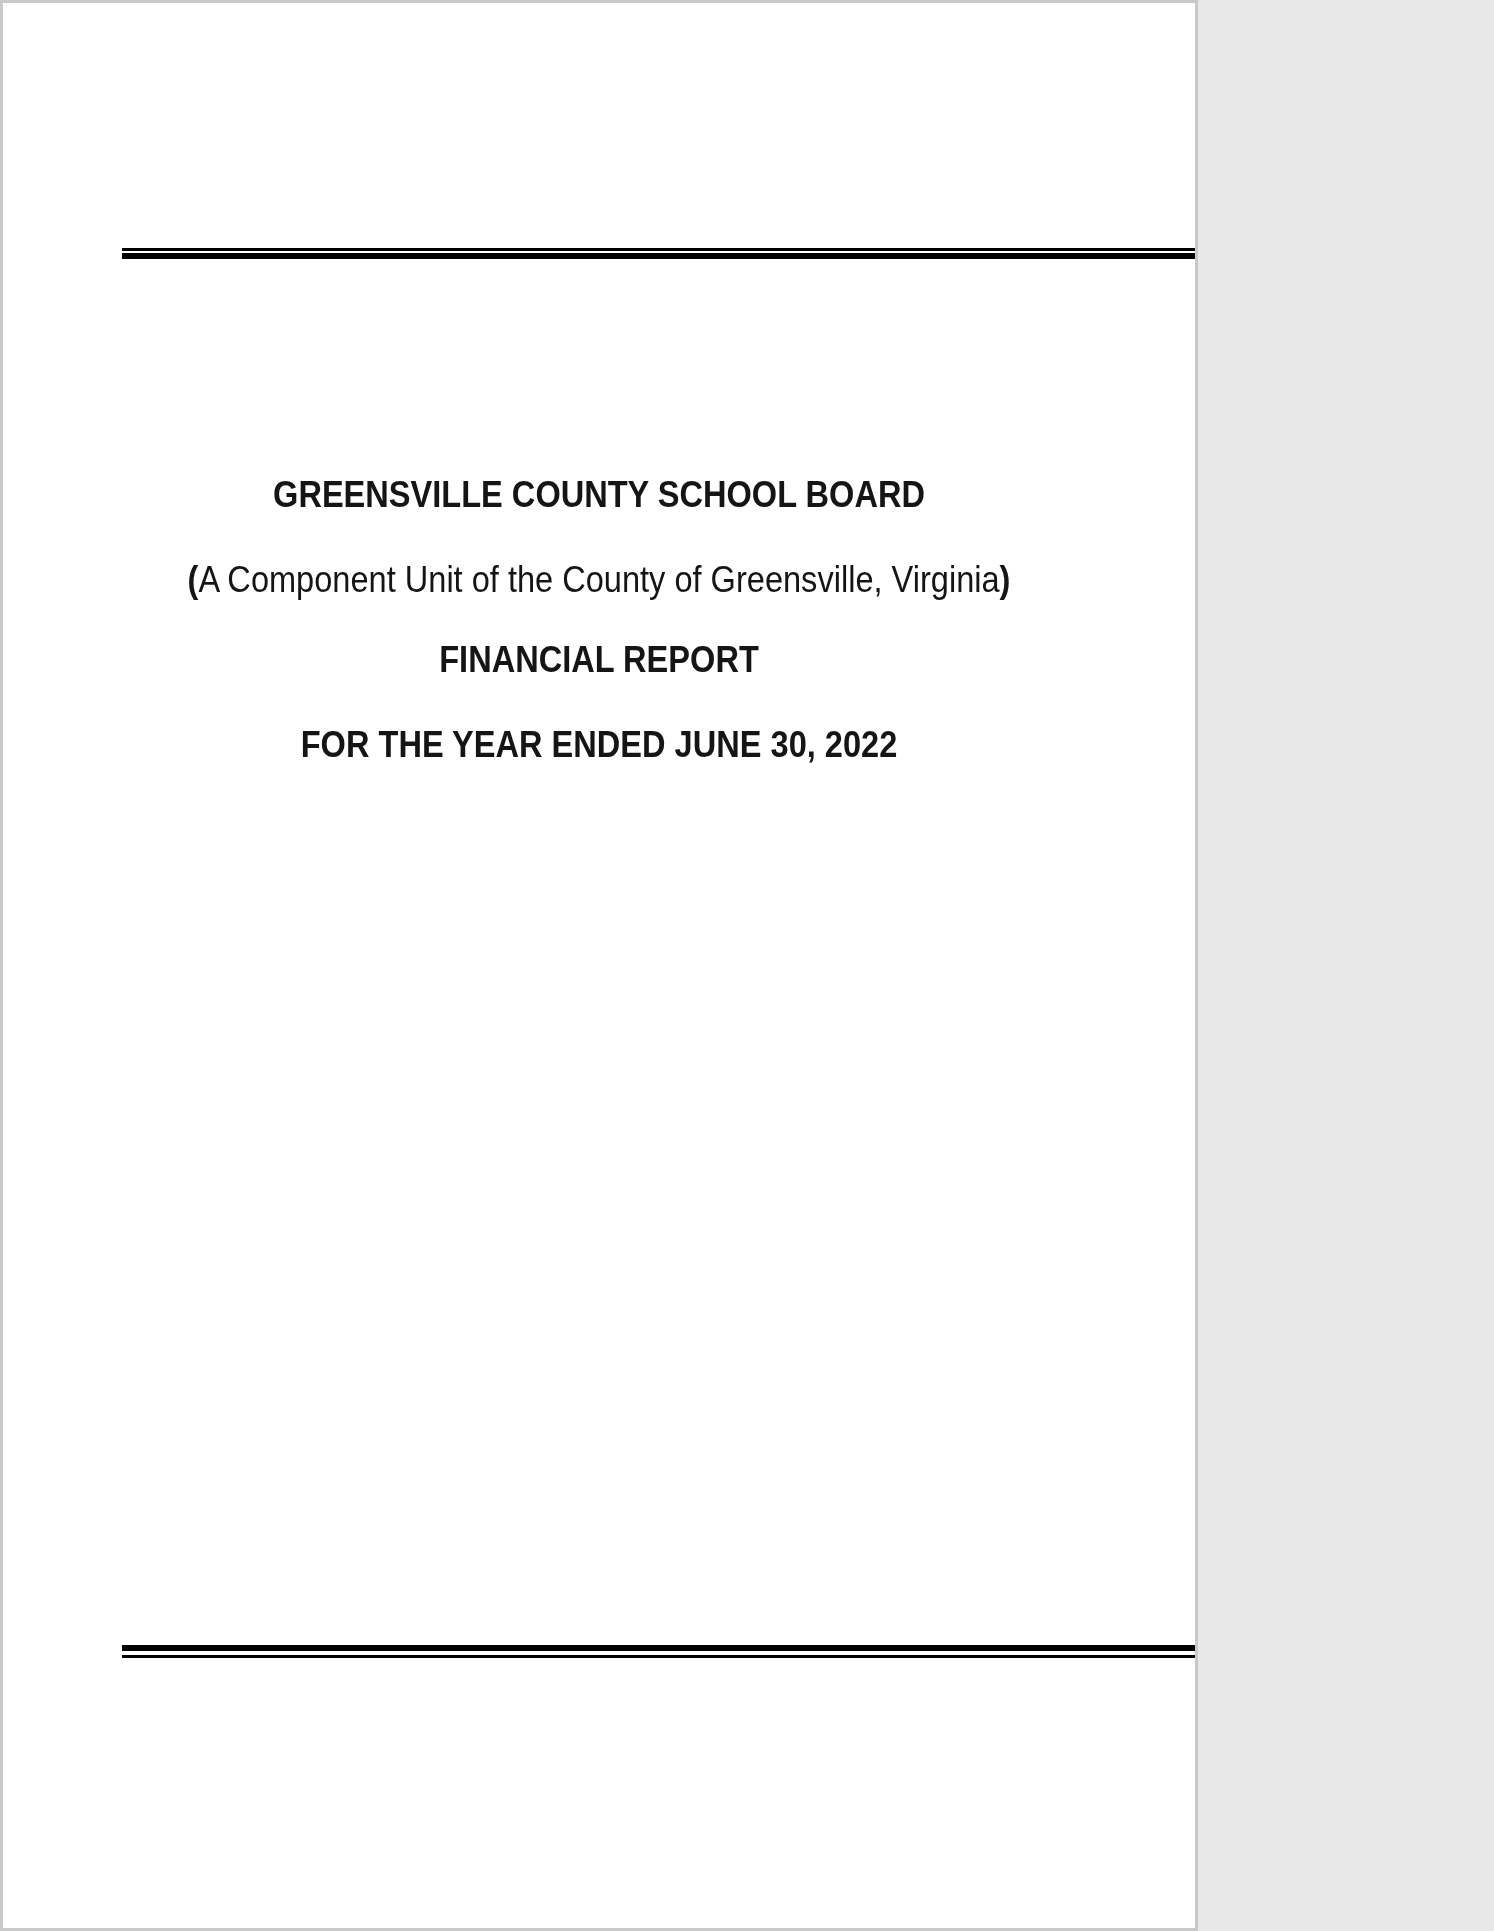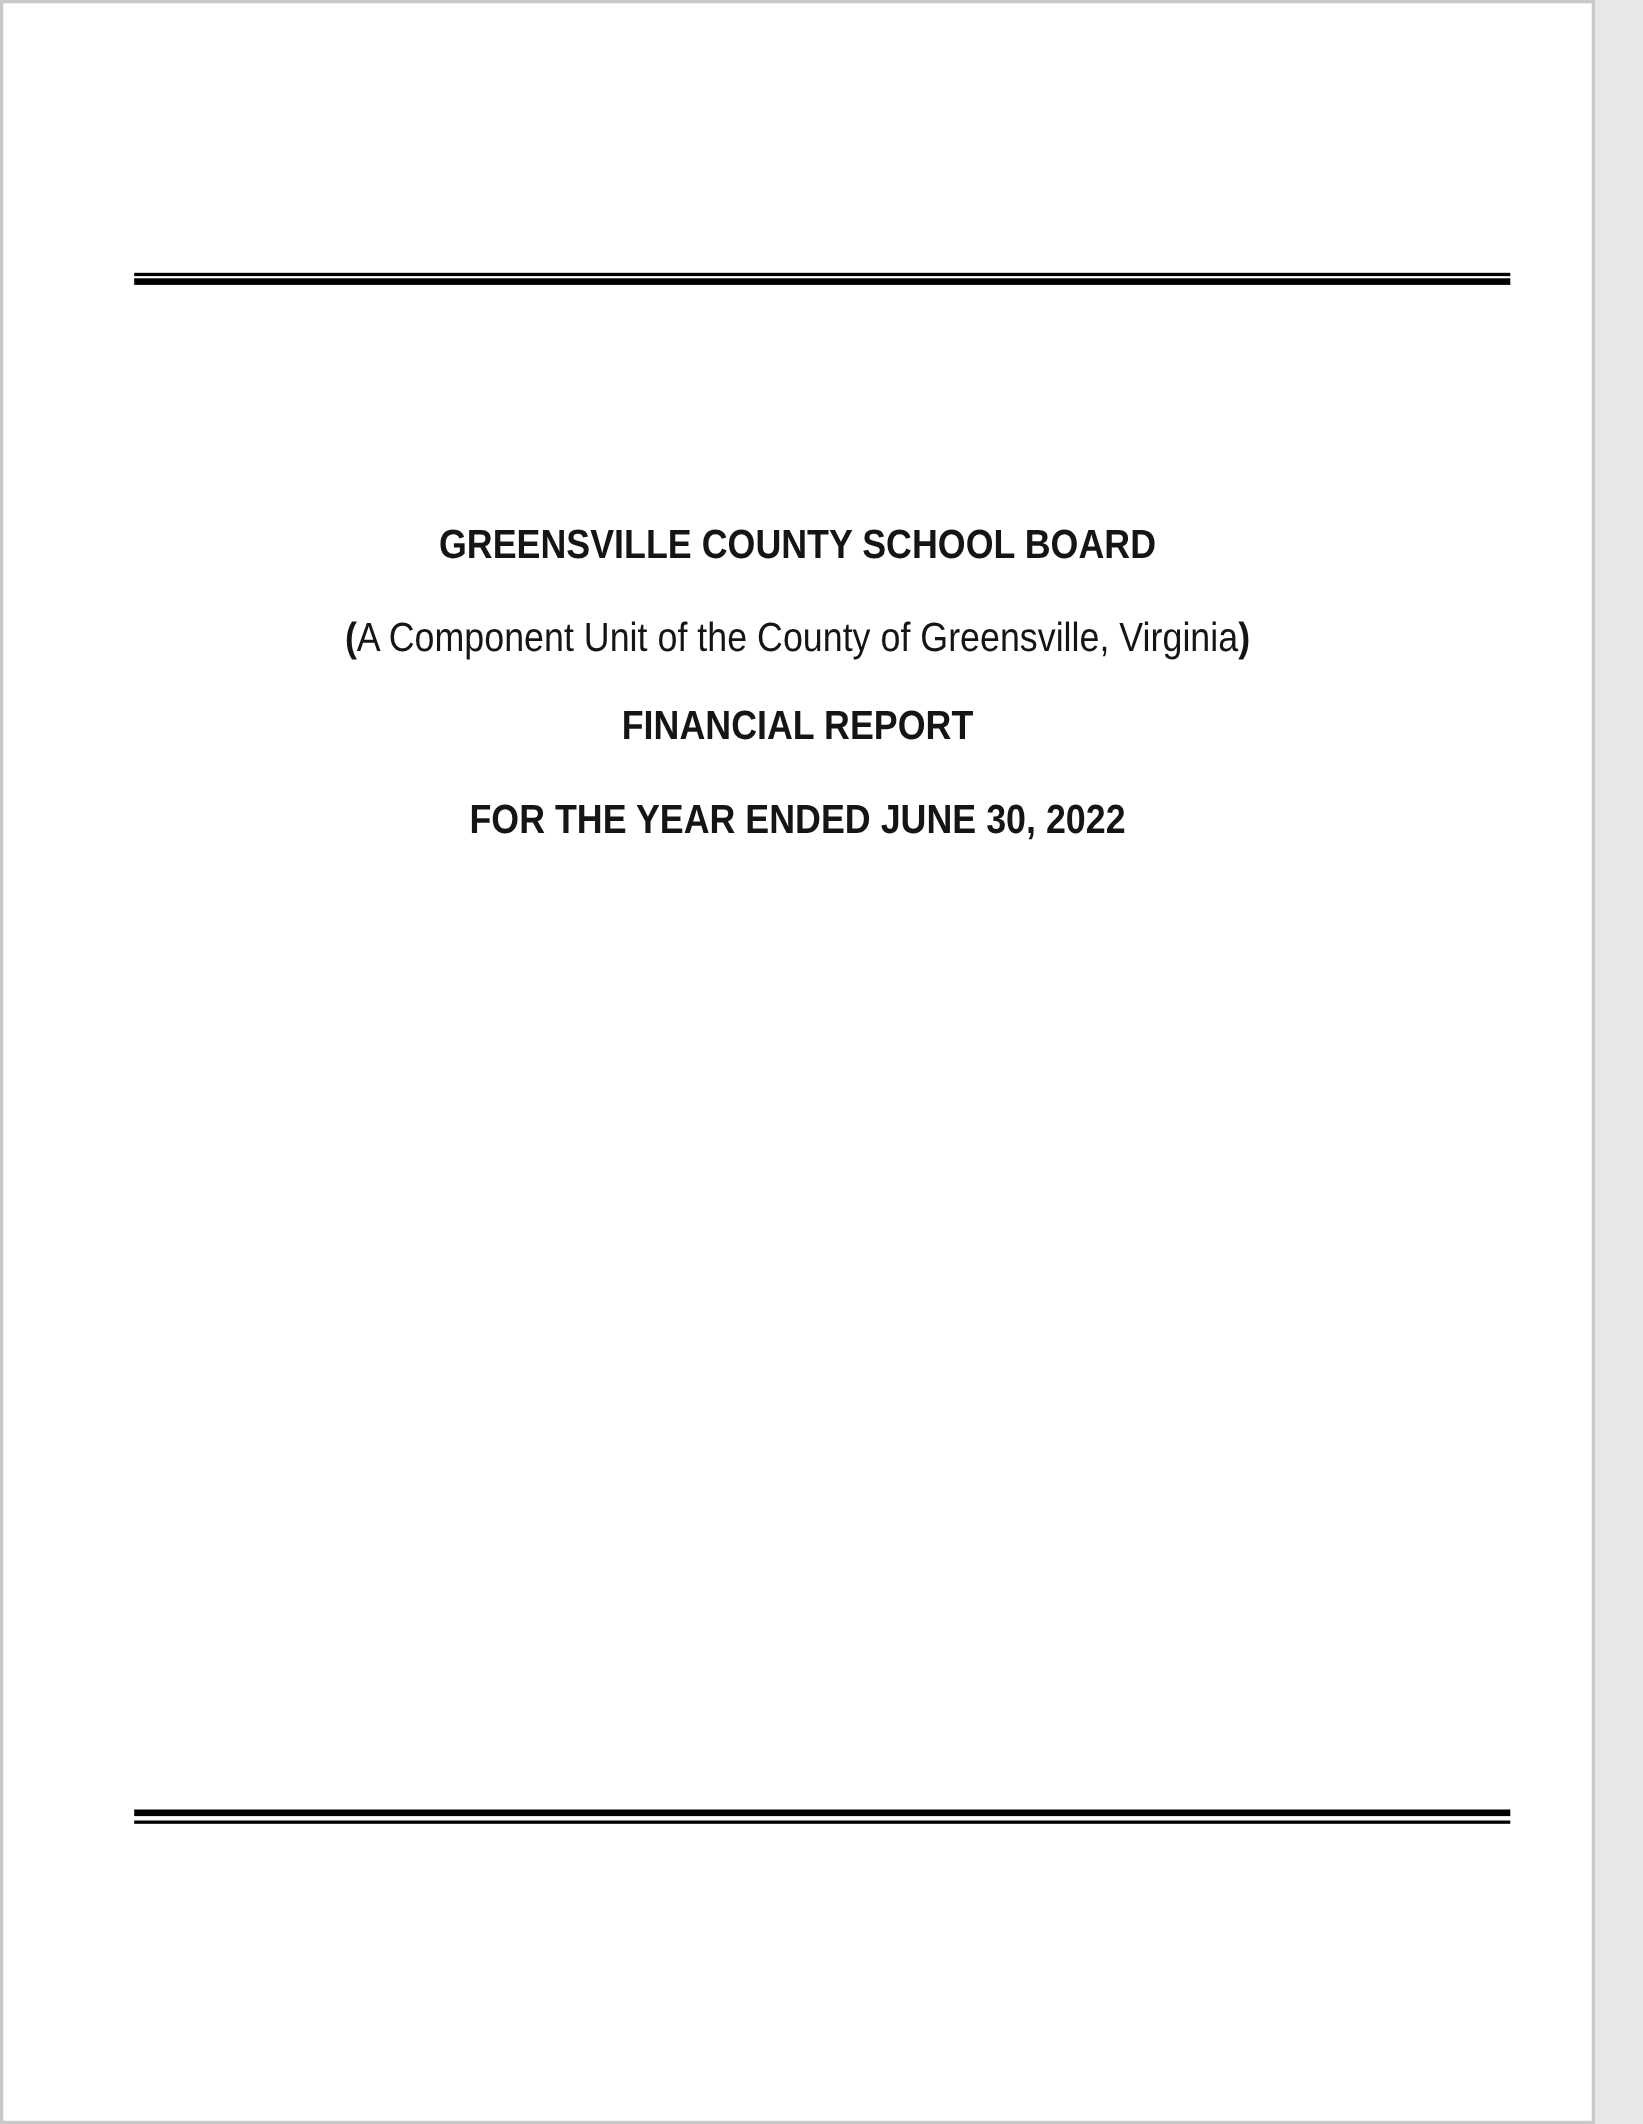--- a/index.html
+++ b/index.html
@@ -2,21 +2,21 @@
 <html><head>
 <meta charset="utf-8">
 <style>
   html, body {
     margin: 0;
     padding: 0;
     background: #e8e8e8;
   }
   .page {
     position: relative;
-    width: 1450px;
+    width: 1198px;
     height: 1931px;
     background: #ffffff;
     border: 3px solid #c9c9c9;
     box-sizing: border-box;
     overflow: hidden;
     font-family: "Liberation Sans", "DejaVu Sans", sans-serif;
     color: #151515;
   }
 
   

